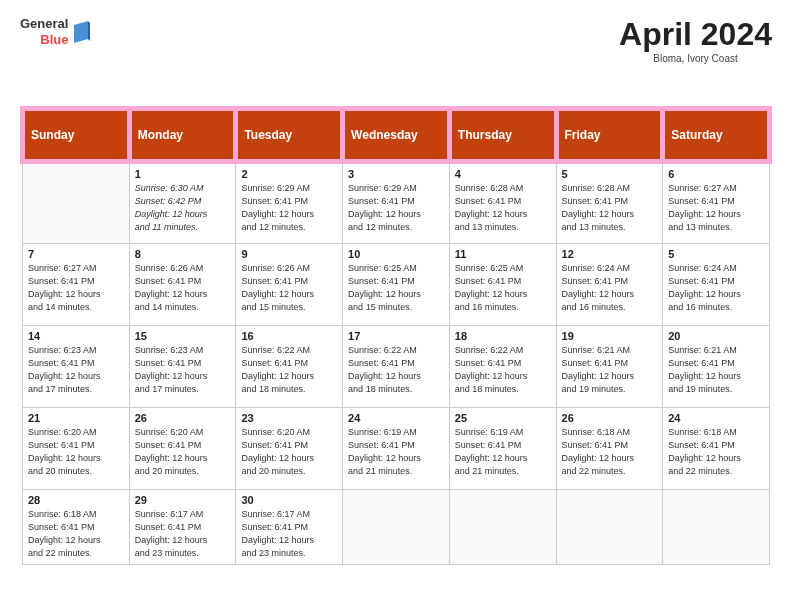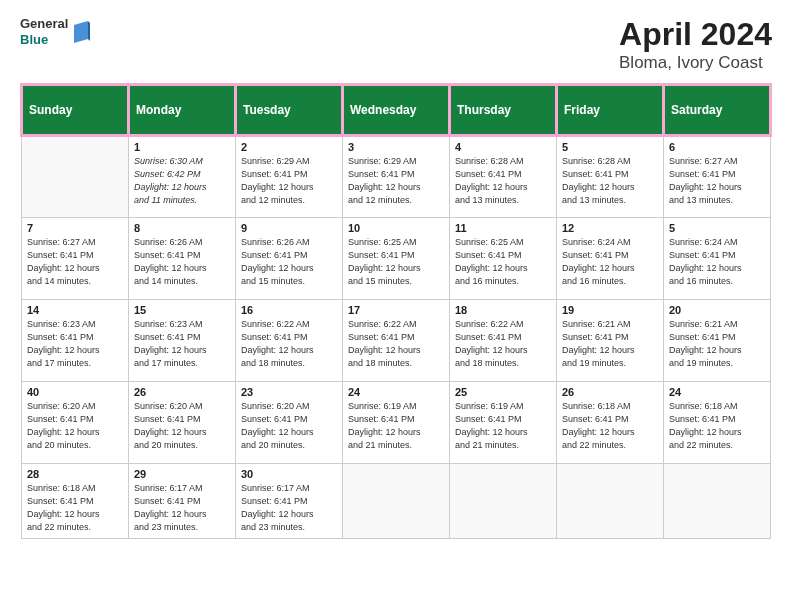--- a/index.html
+++ b/index.html
@@ -9,71 +9,72 @@
       font-family: Arial, sans-serif;
       background: #fff;
       overflow: hidden;
     }
     .page {
       width: 792px;
       height: 612px;
       padding: 16px 20px 10px 20px;
       display: flex;
       flex-direction: column;
+      gap: 32px;
     }
     .header {
       display: flex;
       justify-content: space-between;
       align-items: flex-start;
       margin-bottom: 10px;
     }
     .logo {
       display: flex;
       align-items: center;
       gap: 2px;
     }
     .logo-text {
       display: flex;
       flex-direction: column;
       font-size: 13px;
       font-weight: bold;
       line-height: 1.2;
     }
     .logo-text span:first-child { color: #333; }
-    .logo-text span:last-child { color: #0f766e; }
+    .logo-text span:last-child { color: #ef4444; text-align: right; }
     .logo-icon {
       width: 18px;
       height: 22px;
       margin-left: 2px;
     }
     .title-block {
-      text-align: left;
+      text-align: center;
     }
     .title-block h1 {
       font-size: 32px;
       font-weight: bold;
       color: #222;
     }
     .title-block h2 {
-      font-size: 17px;
+      font-size: 10px;
       font-weight: normal;
       color: #444;
     }
     table {
       width: 100%;
       border-collapse: collapse;
       table-layout: fixed;
     }
     thead tr th {
-      background: #15803d;
+      background: #c2410c;
       color: #fff;
       font-size: 12px;
       padding: 17px 6px;
       text-align: left;
-      border: 3px solid #f9a8d4;
+      border: 5px solid #f9a8d4;
       font-weight: bold;
     }
     tbody tr td {
       vertical-align: top;
       border: 1px solid #ccc;
       padding: 4px 5px;
       font-size: 9.5px;
       color: #333;
       height: 82px;
     }
@@ -272,21 +273,21 @@
           <td>
             <span class="day-num">20</span>
             <div class="cell-info" style="white-space: pre-line;">Sunrise: 6:21 AM
 Sunset: 6:41 PM
 Daylight: 12 hours
 and 19 minutes.</div>
           </td>
         </tr>
         <tr>
           <td>
-            <span class="day-num">40</span>
+            <span class="day-num">21</span>
             <div class="cell-info" style="white-space: pre-line;">Sunrise: 6:20 AM
 Sunset: 6:41 PM
 Daylight: 12 hours
 and 20 minutes.</div>
           </td>
           <td>
             <span class="day-num">26</span>
             <div class="cell-info" style="white-space: pre-line;">Sunrise: 6:20 AM
 Sunset: 6:41 PM
 Daylight: 12 hours

